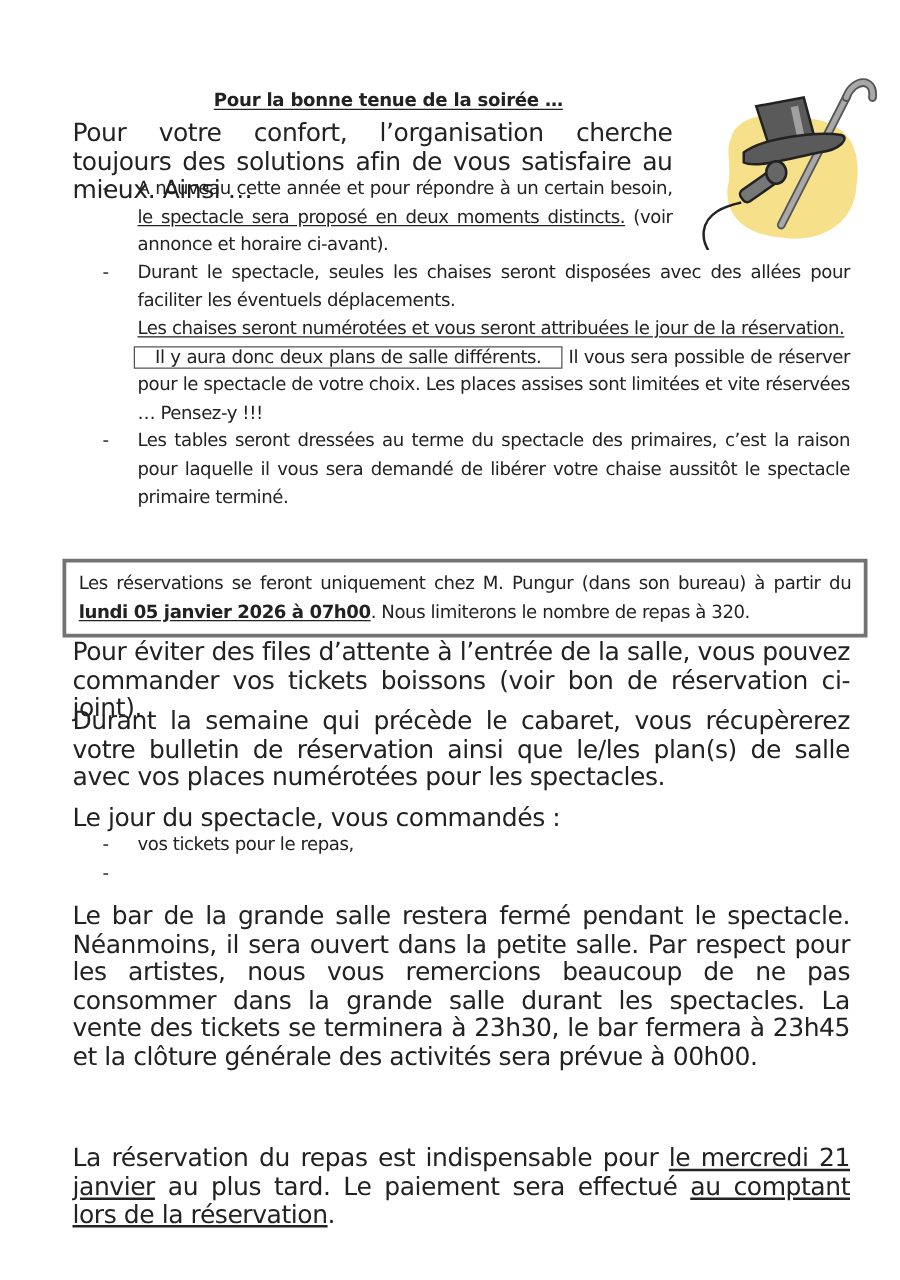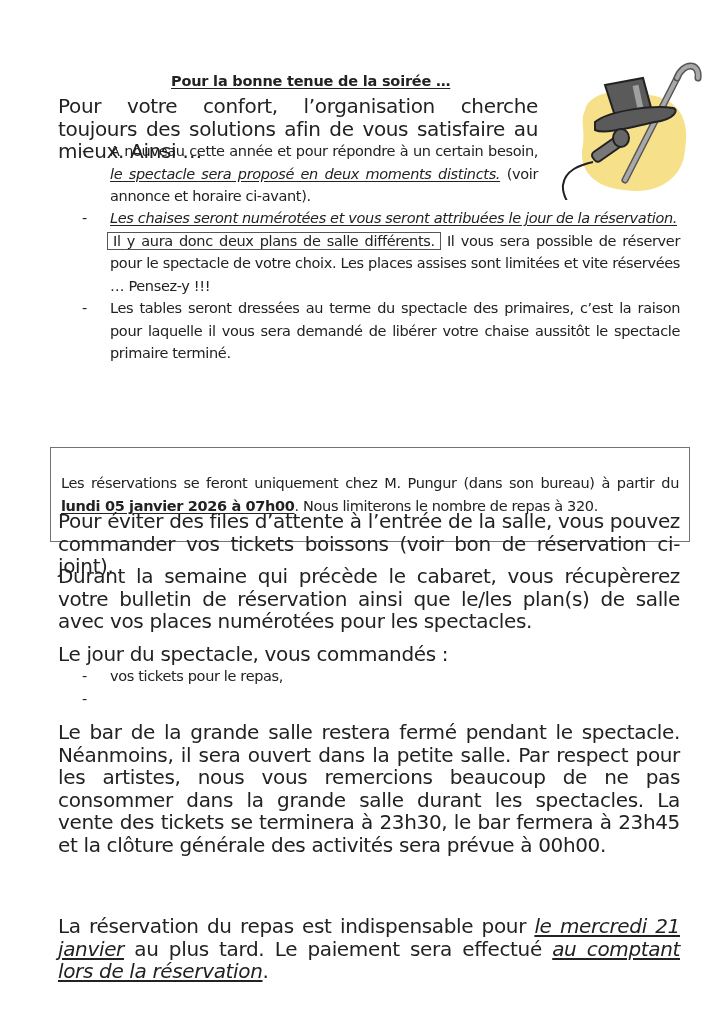--- a/index.html
+++ b/index.html
@@ -10,23 +10,23 @@
            text-decoration: underline; text-underline-offset: 2px; letter-spacing: -0.2px; margin-top: 17px; }
   .para { position: absolute; left: 58px; width: 622px; font-size: 20px; line-height: 22.5px;
           text-align: justify; letter-spacing: -0.35px; }
   .intro { top: 95px; width: 480px; }
   .li { position: relative; padding-left: 30px; }
   .li .dash { position: absolute; left: 22px; top: 0; }
   .li-wrap { position: absolute; left: 58px; width: 622px; font-size: 14.5px; line-height: 22.5px;
              text-align: justify; letter-spacing: -0.35px; }
   .li-wrap .li { padding-left: 52px; }
   .li-wrap .dash { left: 24px; }
-  .u { text-decoration: underline; text-underline-offset: 2px; font-style: italic; }
-  .boxed-inline { border: 1px solid #555; padding: 0 5px; margin-left: -3px; }
-  .boxed { position: absolute; border: 1px solid #737373; padding: 24px 10px;
+  .u { text-decoration: underline; text-underline-offset: 2px; }
+  .boxed-inline { border: 1px solid #555; padding: 0 16px; margin-left: -3px; }
+  .boxed { position: absolute; border: 3px solid #737373; padding: 6px 10px;
            font-size: 14.5px; line-height: 22.5px; text-align: justify; letter-spacing: -0.35px; }
   .bold-u { font-weight: bold; text-decoration: underline; text-underline-offset: 2px; }
   .illustration { position: absolute; left: 555px; top: 50px; width: 150px; height: 150px; }
 </style>
 </head>
 <body>
 
 <div class="page">
 
   <div class="title">Pour la bonne tenue de la soirée …</div>
@@ -55,20 +55,21 @@
   <div class="li-wrap" style="top:140px; width:480px;">
     <div class="li">
       <span class="dash">-</span>
       <span>A nouveau cette année et pour répondre à un certain besoin, </span><span class="u">le spectacle sera proposé en deux moments distincts.</span><span> (voir annonce et horaire ci-avant).</span>
     </div>
   </div>
 
   <div class="li-wrap" style="top:207px;">
     <div class="li">
       <span class="dash">-</span>
+      <div>Durant le spectacle, seules les chaises seront disposées avec des allées pour faciliter les éventuels déplacements.</div>
       <div class="u">Les chaises seront numérotées et vous seront attribuées le jour de la réservation.</div>
       <div><span class="boxed-inline">Il y aura donc deux plans de salle différents.</span><span> Il vous sera possible de réserver pour le spectacle de votre choix. Les places assises sont limitées et vite réservées … Pensez-y !!!</span></div>
     </div>
     <div class="li">
       <span class="dash">-</span>
       <span>Les tables seront dressées au terme du spectacle des primaires, c’est la raison pour laquelle il vous sera demandé de libérer votre chaise aussitôt le spectacle primaire terminé.</span>
     </div>
   </div>
 
   <div class="boxed" style="left:50px; top:447px; width:618px;">

